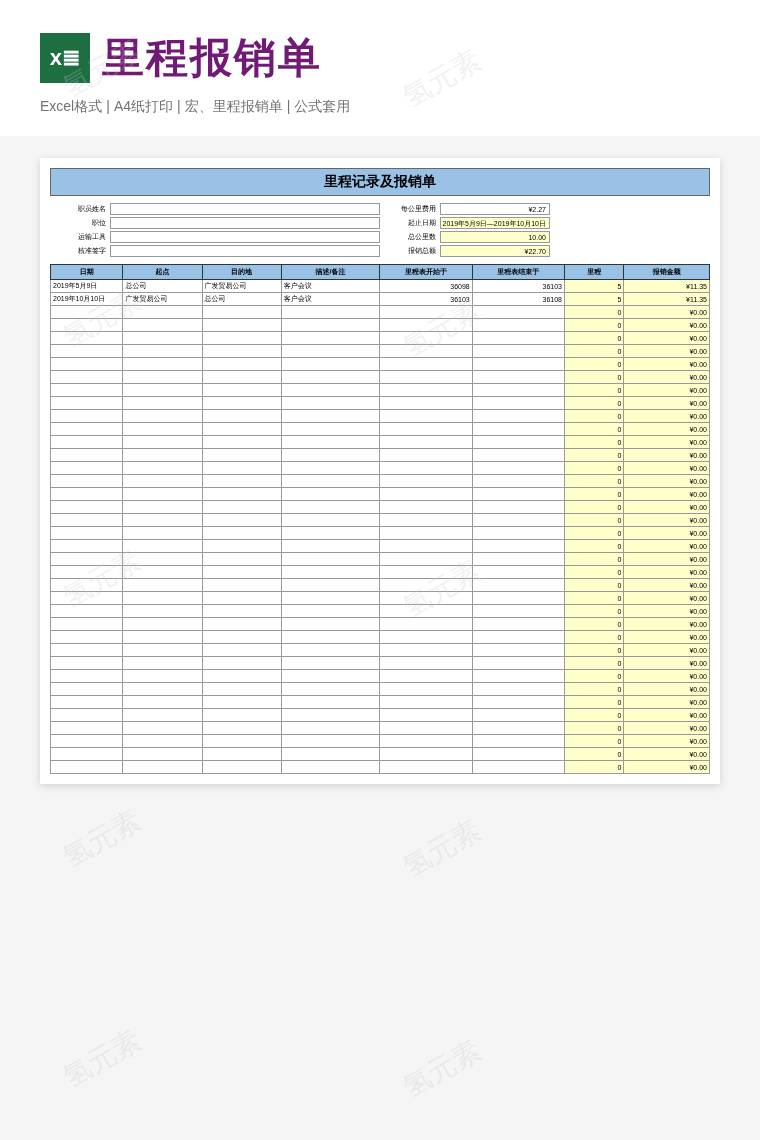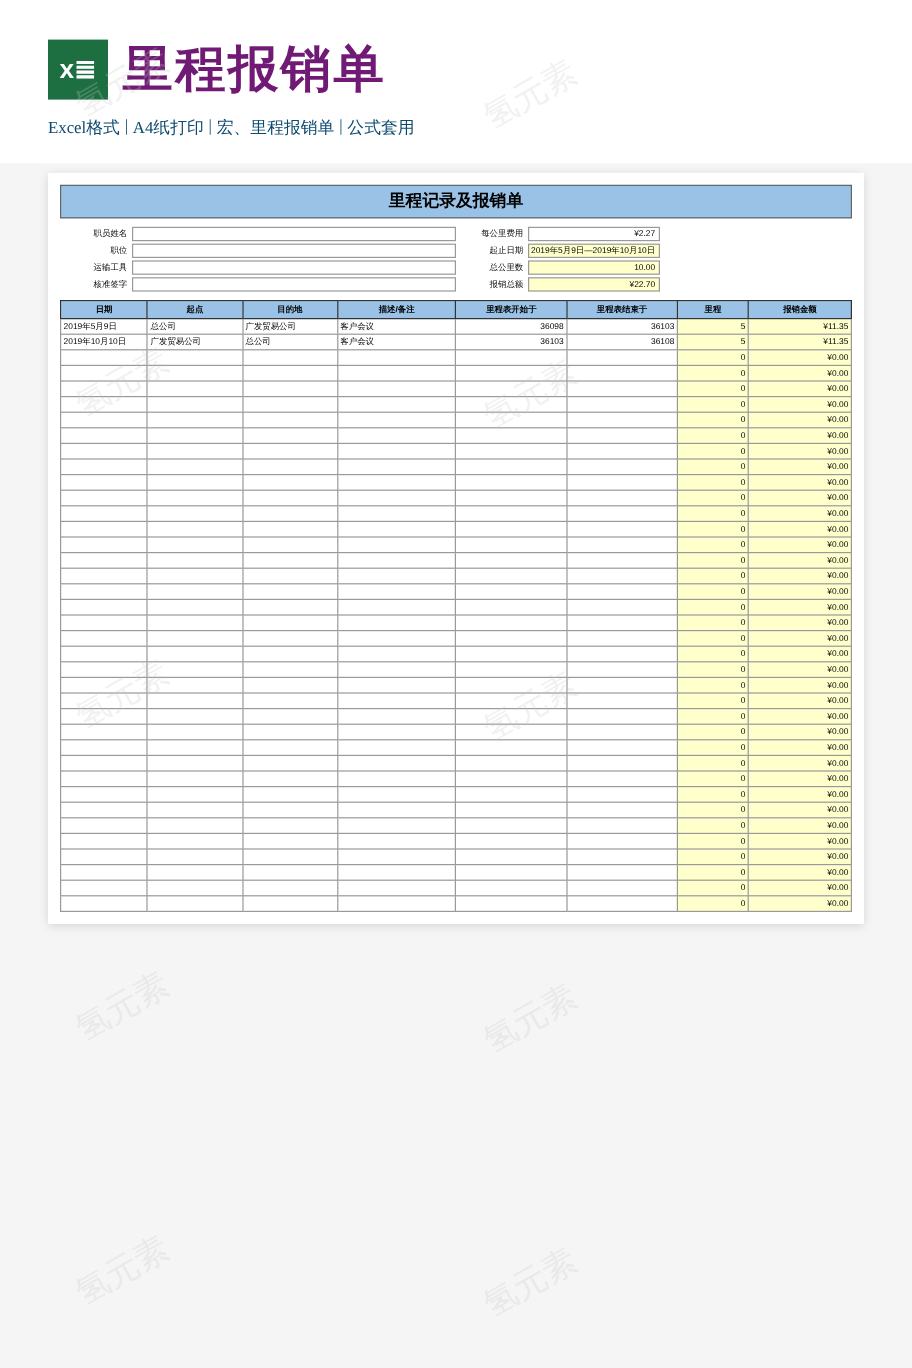--- a/index.html
+++ b/index.html
@@ -37,27 +37,26 @@
     }
     .main-title {
       font-size: 42px;
       font-weight: bold;
       color: #701a75;
       letter-spacing: 2px;
     }
     .subtitle-row {
       margin-top: 12px;
       font-size: 14px;
-      color: #0c4a6e;
+      color: #737373;
       display: flex;
       gap: 4px;
-      font-family: Liberation Serif, serif;
     }
     .spreadsheet-wrap {
-      margin: 8px 40px;
+      margin: 22px 40px;
       background: white;
       box-shadow: 0 2px 8px rgba(0,0,0,0.15);
       padding: 10px;
     }
     .spreadsheet {
       width: 100%;
       font-size: 8px;
     }
     .sheet-title {
       background: #99c2e6;

